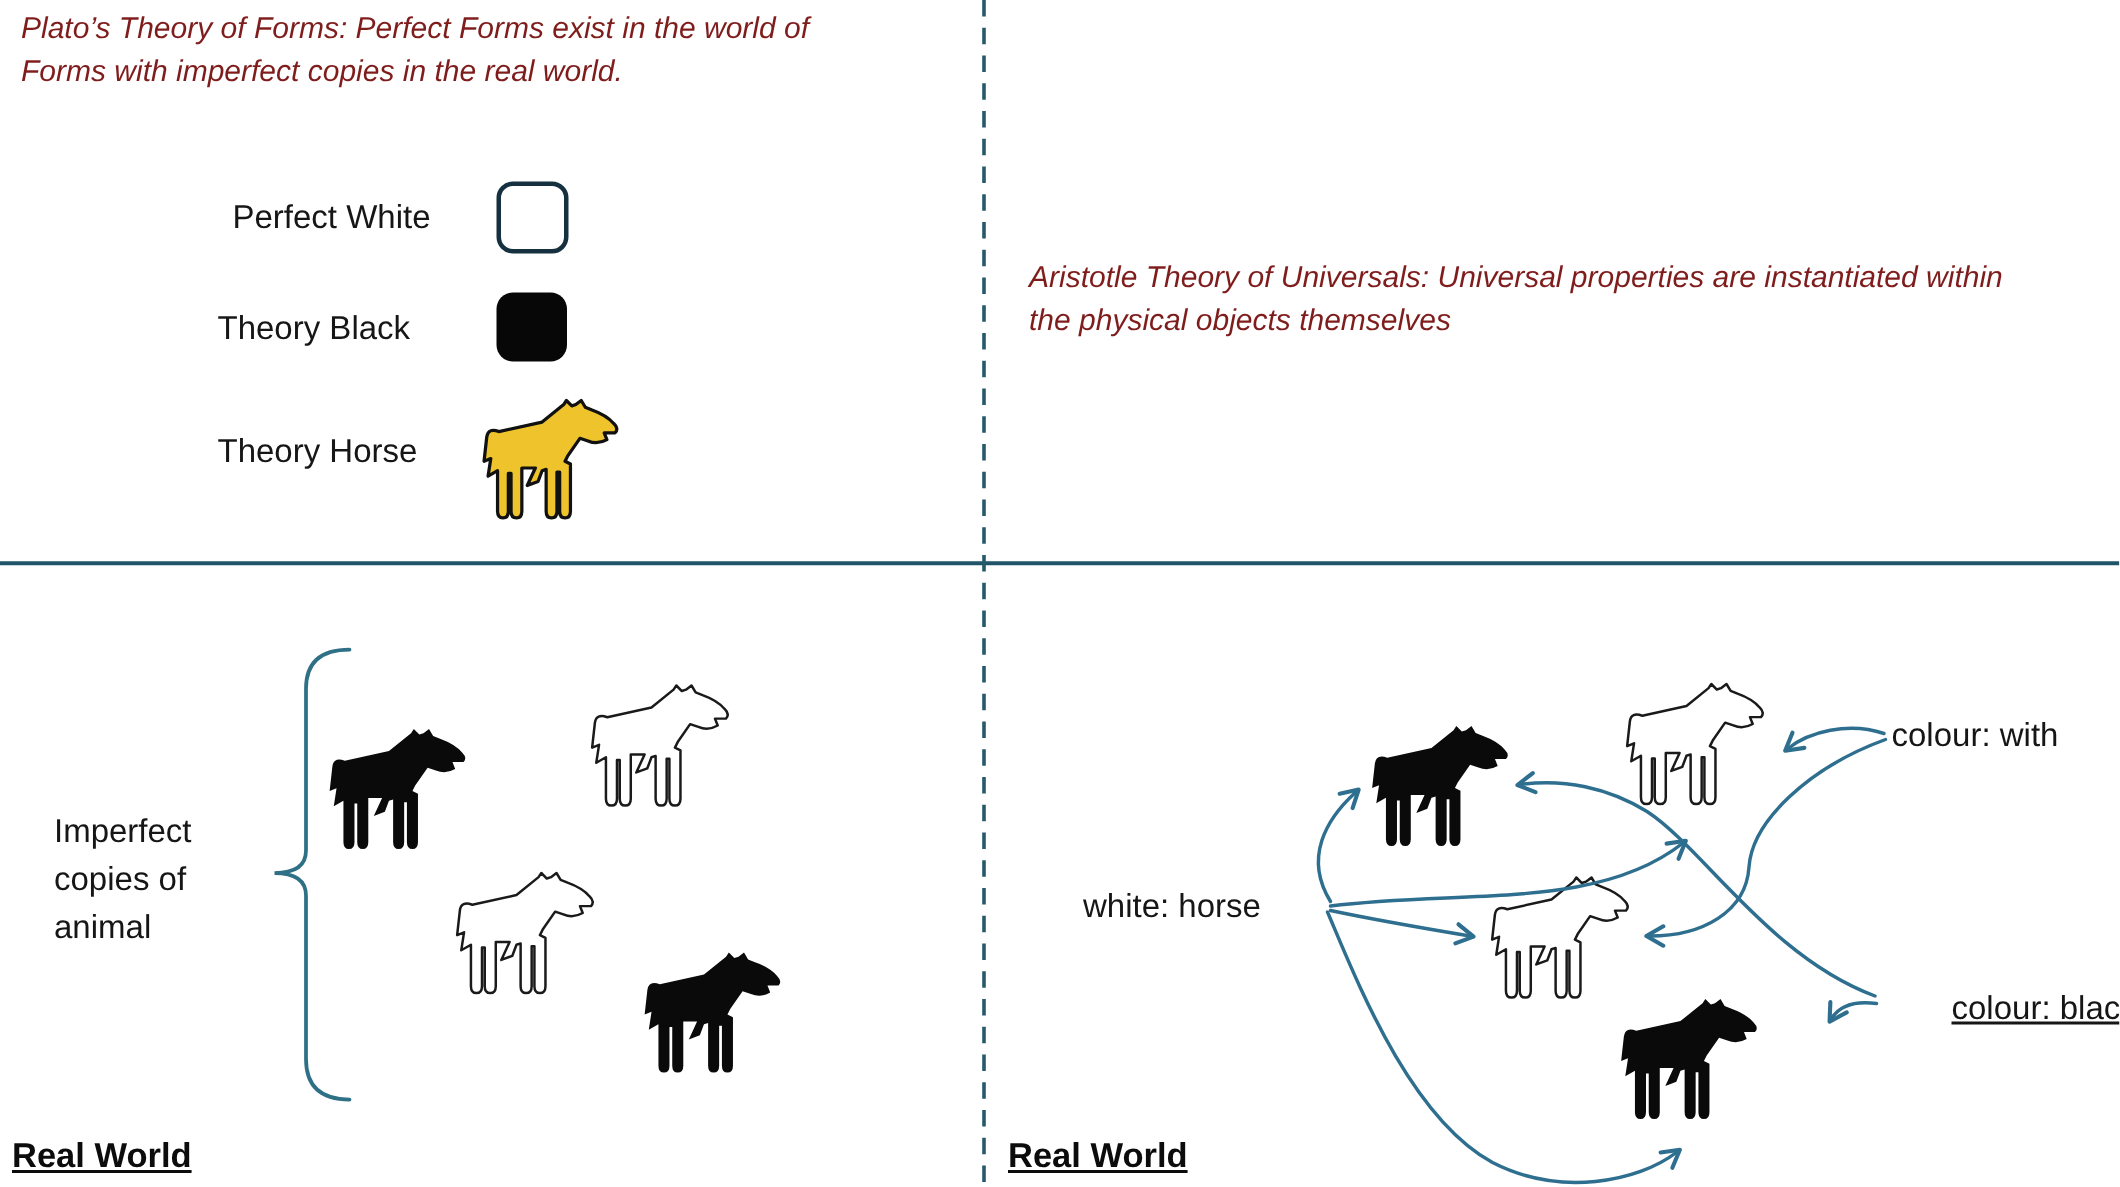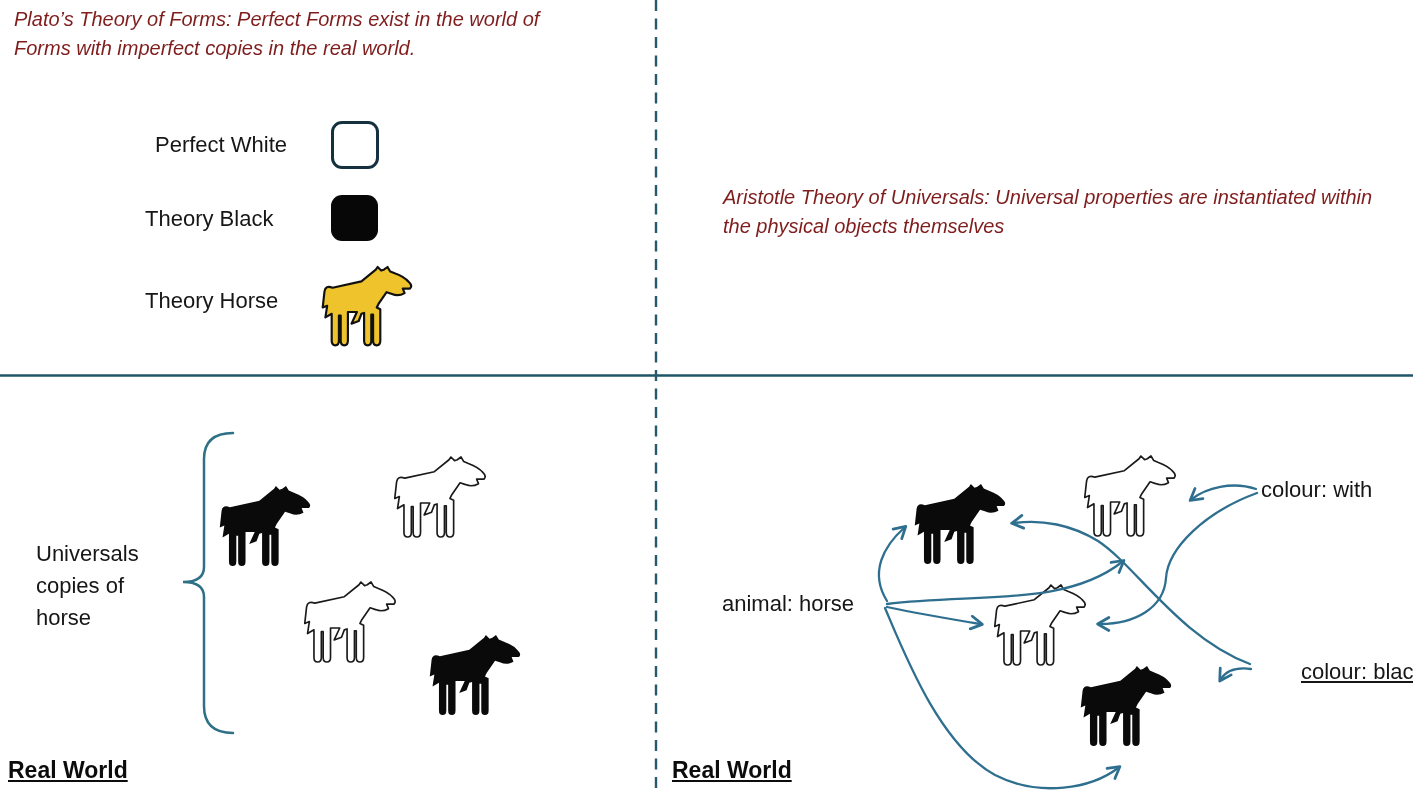--- a/index.html
+++ b/index.html
@@ -79,25 +79,25 @@
 
   <div class="abs form-label" style="left:135px;top:132px;margin-left:20px;">Perfect White</div>
   <div class="swatch-white"></div>
 
   <div class="abs form-label" style="left:145px;top:206px;">Theory Black</div>
   <div class="swatch-black"></div>
 
   <div class="abs form-label" style="left:145px;top:288px;">Theory Horse</div>
 
 
-  <div class="abs italic-title" style="left:723px;top:171px;width:665px;margin-top:12px;">Aristotle Theory of Universals: Universal properties are instantiated within the physical objects themselves</div>
+  <div class="abs italic-title" style="left:686px;top:171px;width:665px;">Aristotle Theory of Universals: Universal properties are instantiated within the physical objects themselves</div>
 
-  <div class="abs imperfect-label" style="left:36px;top:538px;width:118px;">Universals copies of horse</div>
+  <div class="abs imperfect-label" style="left:36px;top:538px;width:118px;">Imperfect copies of animal</div>
 
   <div class="abs section-label" style="left:8px;top:757px;">Real World</div>
 
-  <div class="abs prop-label" style="left:722px;top:591px;">animal: horse</div>
+  <div class="abs prop-label" style="left:722px;top:591px;">white: horse</div>
   <div class="abs prop-label" style="left:1261px;top:477px;">colour: with</div>
   <div class="abs prop-label" style="left:1301px;top:659px;text-decoration:underline;">colour: black</div>
 
   <div class="abs section-label" style="left:672px;top:757px;">Real World</div>
 
 </div>
 
 </body></html>

